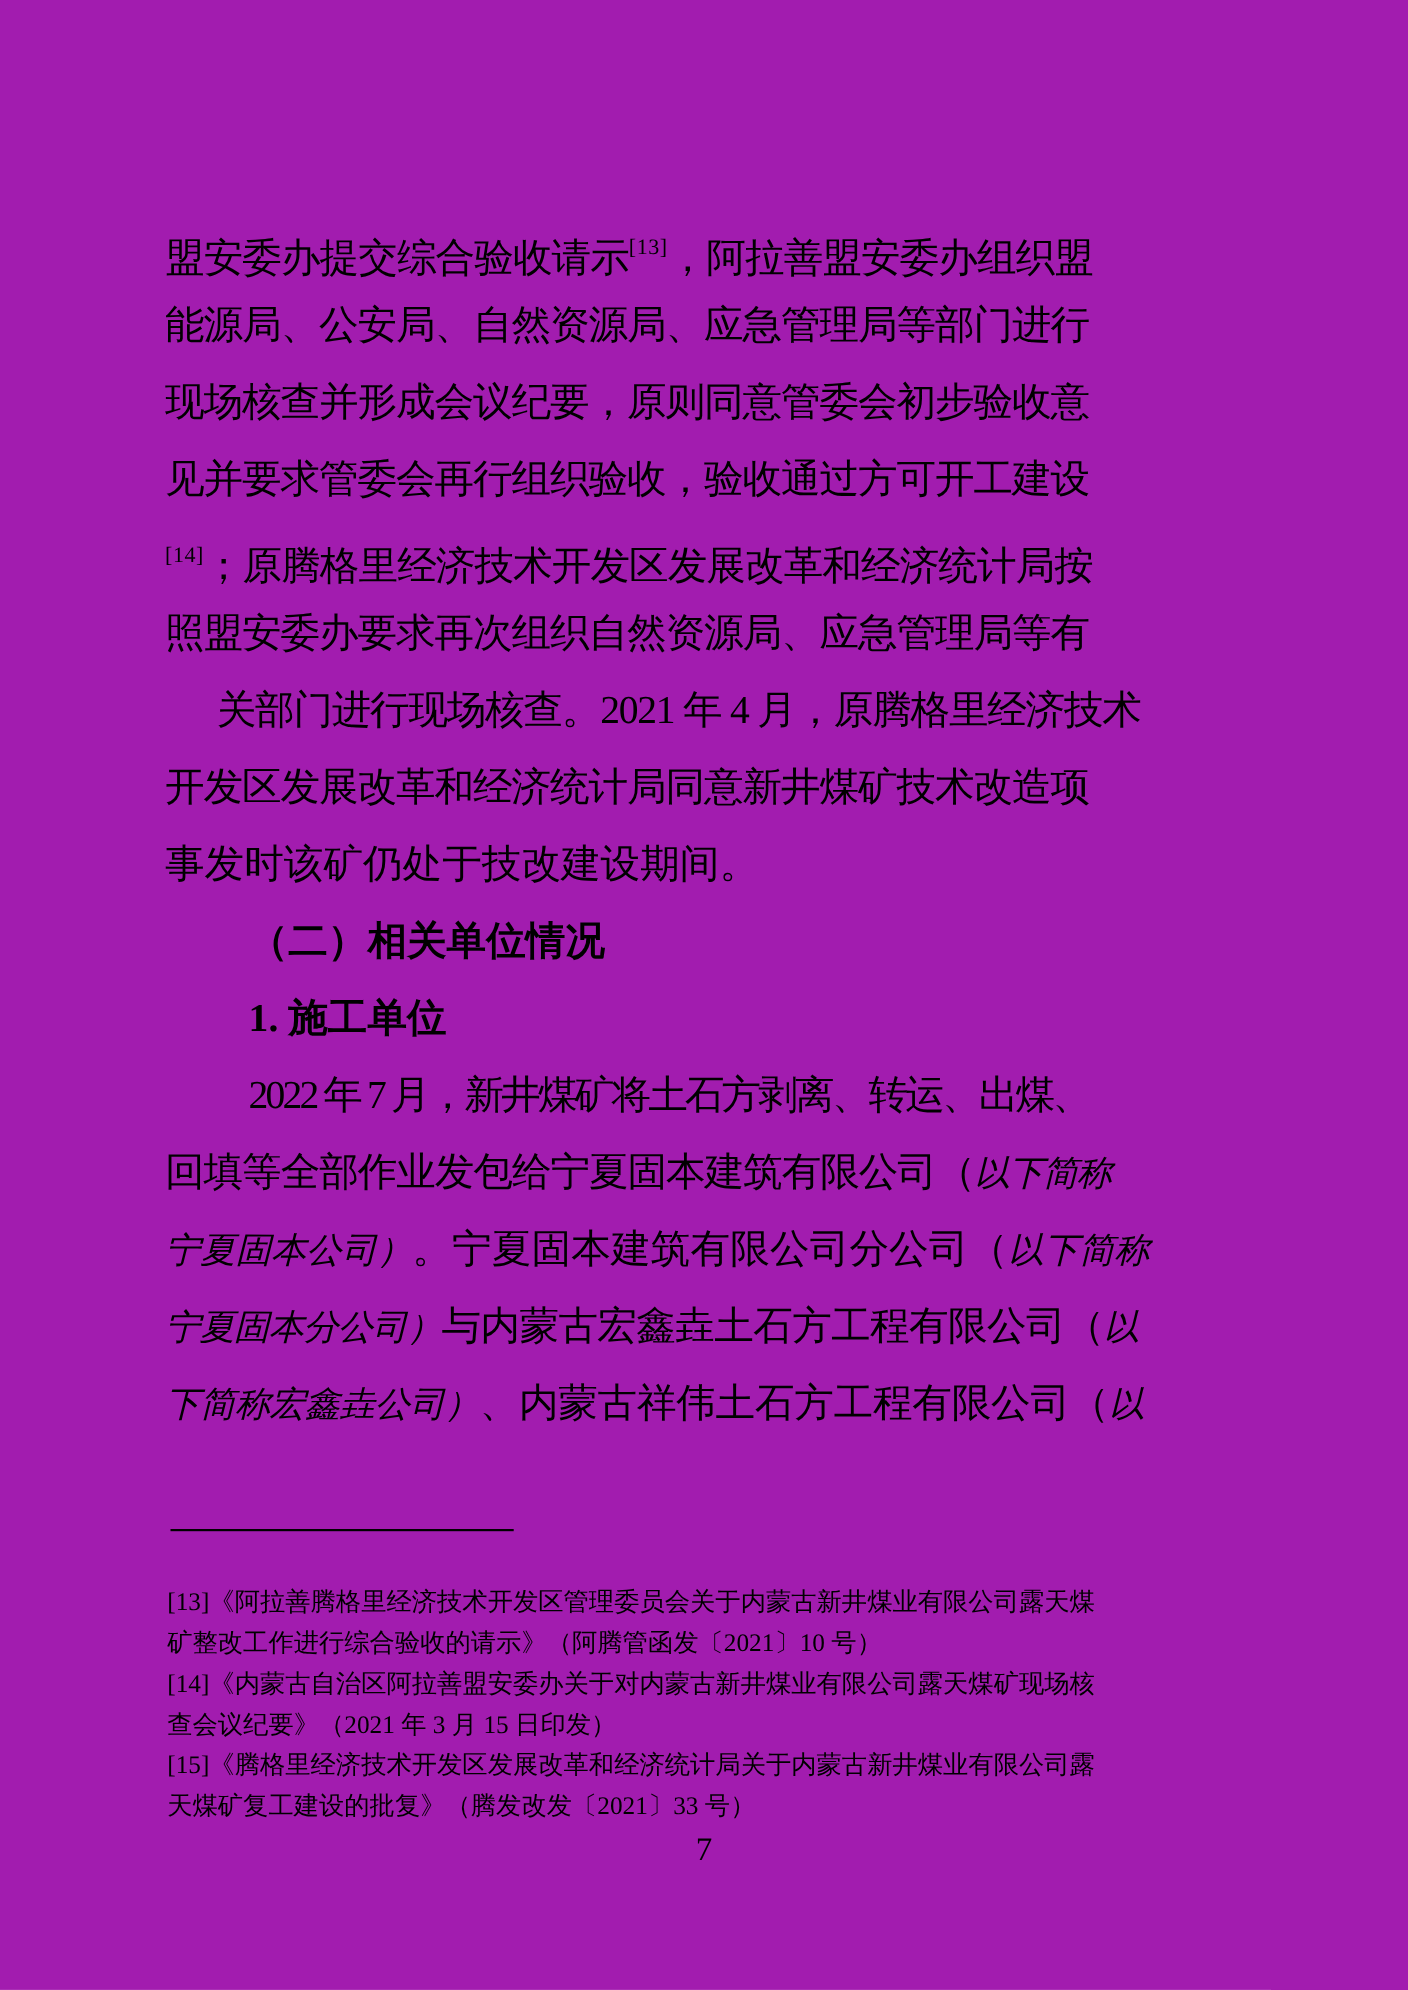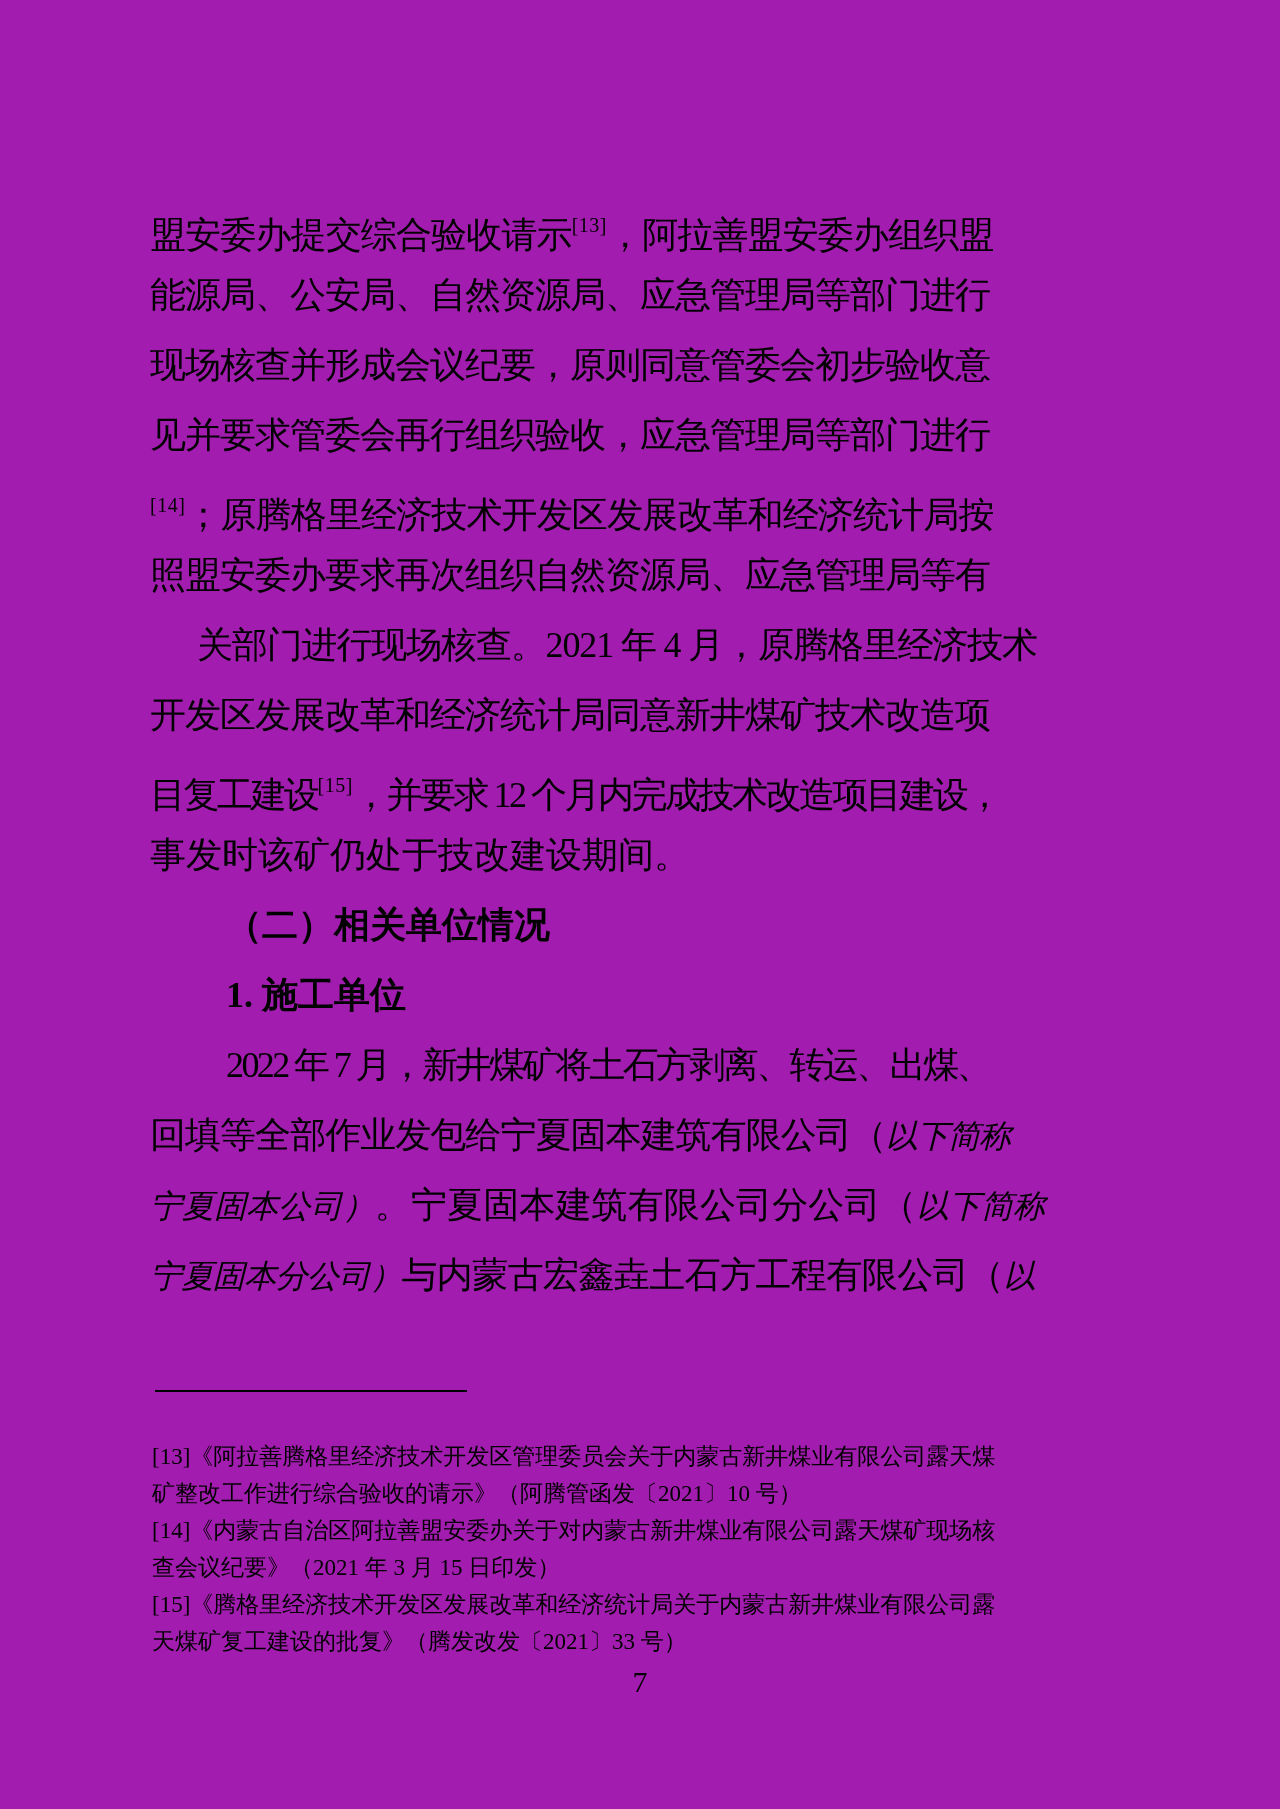--- a/index.html
+++ b/index.html
@@ -46,33 +46,33 @@
 </style>
 </head>
 <body>
 
 <div class="page">
 
   <div class="body-text" id="body-lines">
       <div class="line"><span class="runwrap" style="letter-spacing: -0.86px;"><span class="run normal">盟安委办提交综合验收请示</span><span class="run sup">[13]</span><span class="run normal">，阿拉善盟安委办组织盟</span></span></div>
       <div class="line"><span class="runwrap" style="letter-spacing: -1px;"><span class="run normal">能源局、公安局、自然资源局、应急管理局等部门进行</span></span></div>
       <div class="line"><span class="runwrap" style="letter-spacing: -1px;"><span class="run normal">现场核查并形成会议纪要，原则同意管委会初步验收意</span></span></div>
-      <div class="line"><span class="runwrap" style="letter-spacing: -1px;"><span class="run normal">见并要求管委会再行组织验收，应急管理局等部门进行</span></span></div>
+      <div class="line"><span class="runwrap" style="letter-spacing: -1px;"><span class="run normal">见并要求管委会再行组织验收，验收通过方可开工建设</span></span></div>
       <div class="line"><span class="runwrap" style="letter-spacing: -0.86px;"><span class="run sup">[14]</span><span class="run normal">；原腾格里经济技术开发区发展改革和经济统计局按</span></span></div>
       <div class="line"><span class="runwrap" style="letter-spacing: -1px;"><span class="run normal">照盟安委办要求再次组织自然资源局、应急管理局等有</span></span></div>
       <div class="line"><span class="runwrap" style="letter-spacing: -1.14px; margin-left: 47px;"><span class="run normal">关部门进行现场核查。2021 年 4 月，原腾格里经济技术</span></span></div>
       <div class="line"><span class="runwrap" style="letter-spacing: -1px;"><span class="run normal">开发区发展改革和经济统计局同意新井煤矿技术改造项</span></span></div>
-      <div class="line"><span class="runwrap" style="letter-spacing: -2.49px;"><span class="run normal">目复工建设</span><span class="run sup">[15]</span><span class="run normal">，并要求 12 个月内完成技术改造项目建设，</span></span></div>
       <div class="line"><span class="runwrap"><span class="run normal">事发时该矿仍处于技改建设期间。</span></span></div>
       <div class="line indent bold"><span class="runwrap"><span class="run normal">（二）相关单位情况</span></span></div>
       <div class="line indent bold"><span class="runwrap"><span class="run normal">1. 施工单位</span></span></div>
       <div class="line indent"><span class="runwrap" style="letter-spacing: -2.61px;"><span class="run normal">2022 年 7 月，新井煤矿将土石方剥离、转运、出煤、</span></span></div>
       <div class="line"><span class="runwrap" style="letter-spacing: -0.96px;"><span class="run normal">回填等全部作业发包给宁夏固本建筑有限公司（</span><span class="run small">以下简称</span></span></div>
       <div class="line"><span class="runwrap" style="letter-spacing: 0.12px;"><span class="run small">宁夏固本公司）</span><span class="run normal">。宁夏固本建筑有限公司分公司（</span><span class="run small">以下简称</span></span></div>
       <div class="line"><span class="runwrap" style="letter-spacing: -0.58px;"><span class="run small">宁夏固本分公司）</span><span class="run normal">与内蒙古宏鑫垚土石方工程有限公司（</span><span class="run small">以</span></span></div>
+      <div class="line"><span class="runwrap" style="letter-spacing: -0.23px;"><span class="run small">下简称宏鑫垚公司）</span><span class="run normal">、内蒙古祥伟土石方工程有限公司（</span><span class="run small">以</span></span></div>
     </div>
 
   <div class="footnote-separator"></div>
 
   <div class="footnotes" id="footnote-lines">
       <div class="fline"><span class="runwrap"><span class="run normal">[13]《阿拉善腾格里经济技术开发区管理委员会关于内蒙古新井煤业有限公司露天煤</span></span></div>
       <div class="fline"><span class="runwrap"><span class="run normal">矿整改工作进行综合验收的请示》（阿腾管函发〔2021〕10 号）</span></span></div>
       <div class="fline"><span class="runwrap"><span class="run normal">[14]《内蒙古自治区阿拉善盟安委办关于对内蒙古新井煤业有限公司露天煤矿现场核</span></span></div>
       <div class="fline"><span class="runwrap"><span class="run normal">查会议纪要》（2021 年 3 月 15 日印发）</span></span></div>
       <div class="fline"><span class="runwrap"><span class="run normal">[15]《腾格里经济技术开发区发展改革和经济统计局关于内蒙古新井煤业有限公司露</span></span></div>

